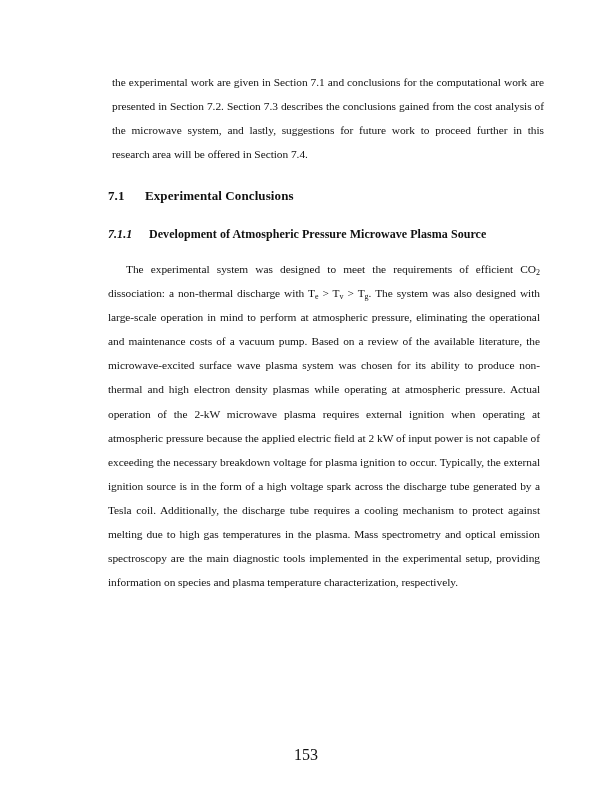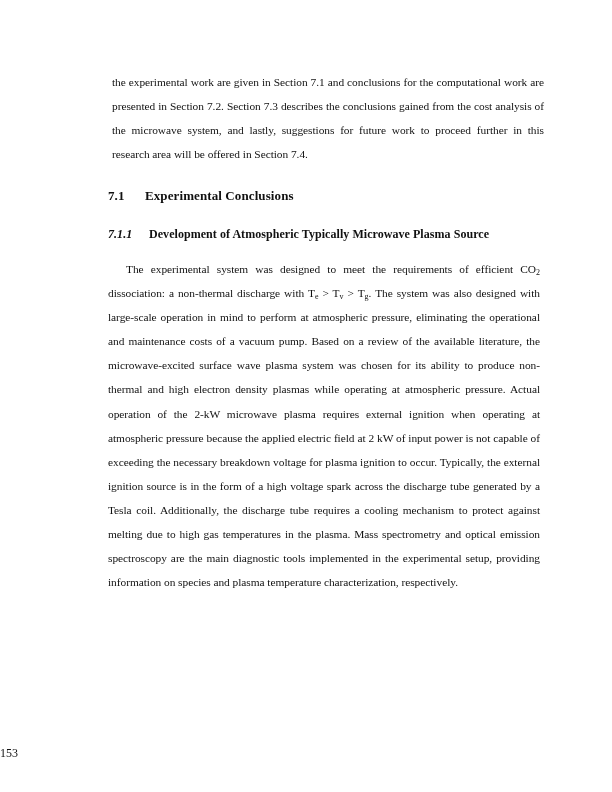--- a/index.html
+++ b/index.html
@@ -24,38 +24,38 @@
     font-weight: bold; font-size: 13px; letter-spacing: 0.1px;
   }
   .h1 .num { display: inline-block; width: 37px; }
   .h2 {
     position: absolute; left: 108px; top: 227px;
     font-family: "Liberation Serif", "DejaVu Serif", serif;
     font-weight: bold; font-size: 12px; letter-spacing: 0.05px;
   }
   .h2 .num { display: inline-block; width: 41px; font-style: italic; }
   .pagenum {
-    position: absolute; left: 0; width: 612px; top: 746px; 
-    font-family: "Liberation Serif", "DejaVu Serif", serif; font-size: 12px;
+    position: absolute; left: 0; width: 612px; top: 746px; text-align: center;
+    font-family: "Liberation Serif", "DejaVu Serif", serif; font-size: 16px;
   }
   .it { }
   sub { font-size: 8px; vertical-align: -2px; line-height: 0; }
 </style>
 </head>
 <body>
 
 <div class="page">
 
   <p class="para p-intro" style="margin:4px">the experimental work are given in Section 7.1 and conclusions for the computational work are presented in Section 7.2. Section 7.3 describes the conclusions gained from the cost analysis of the microwave system, and lastly, suggestions for future work to proceed further in this research area will be offered in Section 7.4.</p>
 
   <div class="h1">
     <span class="num">7.1</span><span>Experimental Conclusions</span>
   </div>
 
   <div class="h2">
-    <span class="num">7.1.1</span><span>Development of Atmospheric Typically Microwave Plasma Source</span>
+    <span class="num">7.1.1</span><span>Development of Atmospheric Pressure Microwave Plasma Source</span>
   </div>
 
   <p class="para p-main" style="margin:0"><span>The experimental system was designed to meet the requirements of efficient CO</span><sub>2</sub><span> dissociation:  a non-thermal discharge with </span><span class="it"><span>T</span><sub>e</sub></span><span> &gt; </span><span class="it"><span>T</span><sub>v</sub></span><span> &gt; </span><span class="it"><span>T</span><sub>g</sub></span><span>.  The system was also designed with large-scale operation in mind to perform at atmospheric pressure, eliminating the operational and maintenance costs of a vacuum pump. Based on a review of the available literature, the microwave-excited surface wave plasma system was chosen for its ability to produce non-thermal and high electron density plasmas while operating at atmospheric pressure. Actual operation of the 2-kW microwave plasma requires external ignition when operating at atmospheric pressure because the applied electric field at 2 kW of input power is not capable of exceeding the necessary breakdown voltage for plasma ignition to occur. Typically, the external ignition source is in the form of a high voltage spark across the discharge tube generated by a Tesla coil. Additionally, the discharge tube requires a cooling mechanism to protect against melting due to high gas temperatures in the plasma. Mass spectrometry and optical emission spectroscopy are the main diagnostic tools implemented in the experimental setup, providing information on species and plasma temperature characterization, respectively.</span></p>
 
   <div class="pagenum">153</div>
 
 </div>
 
 </body></html>

